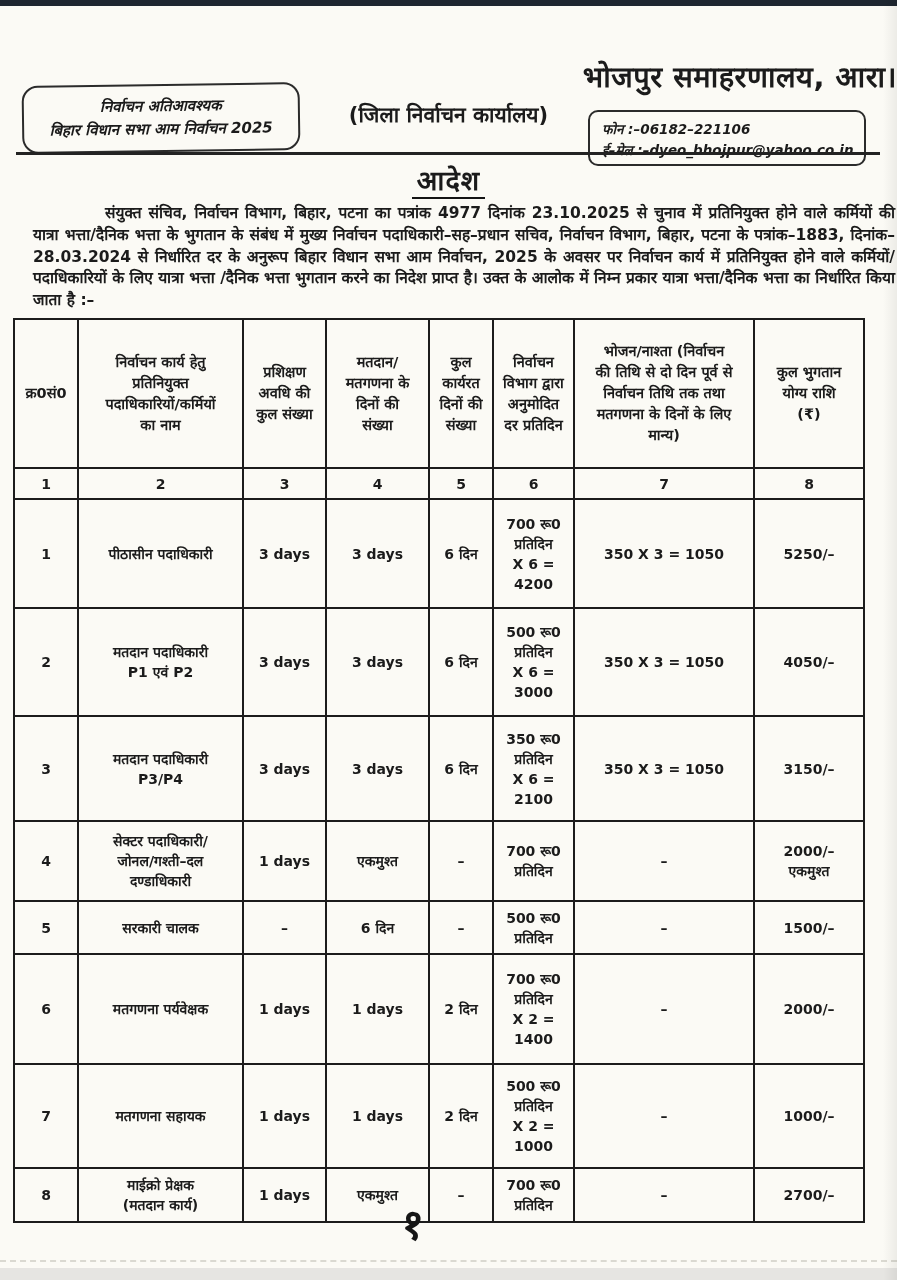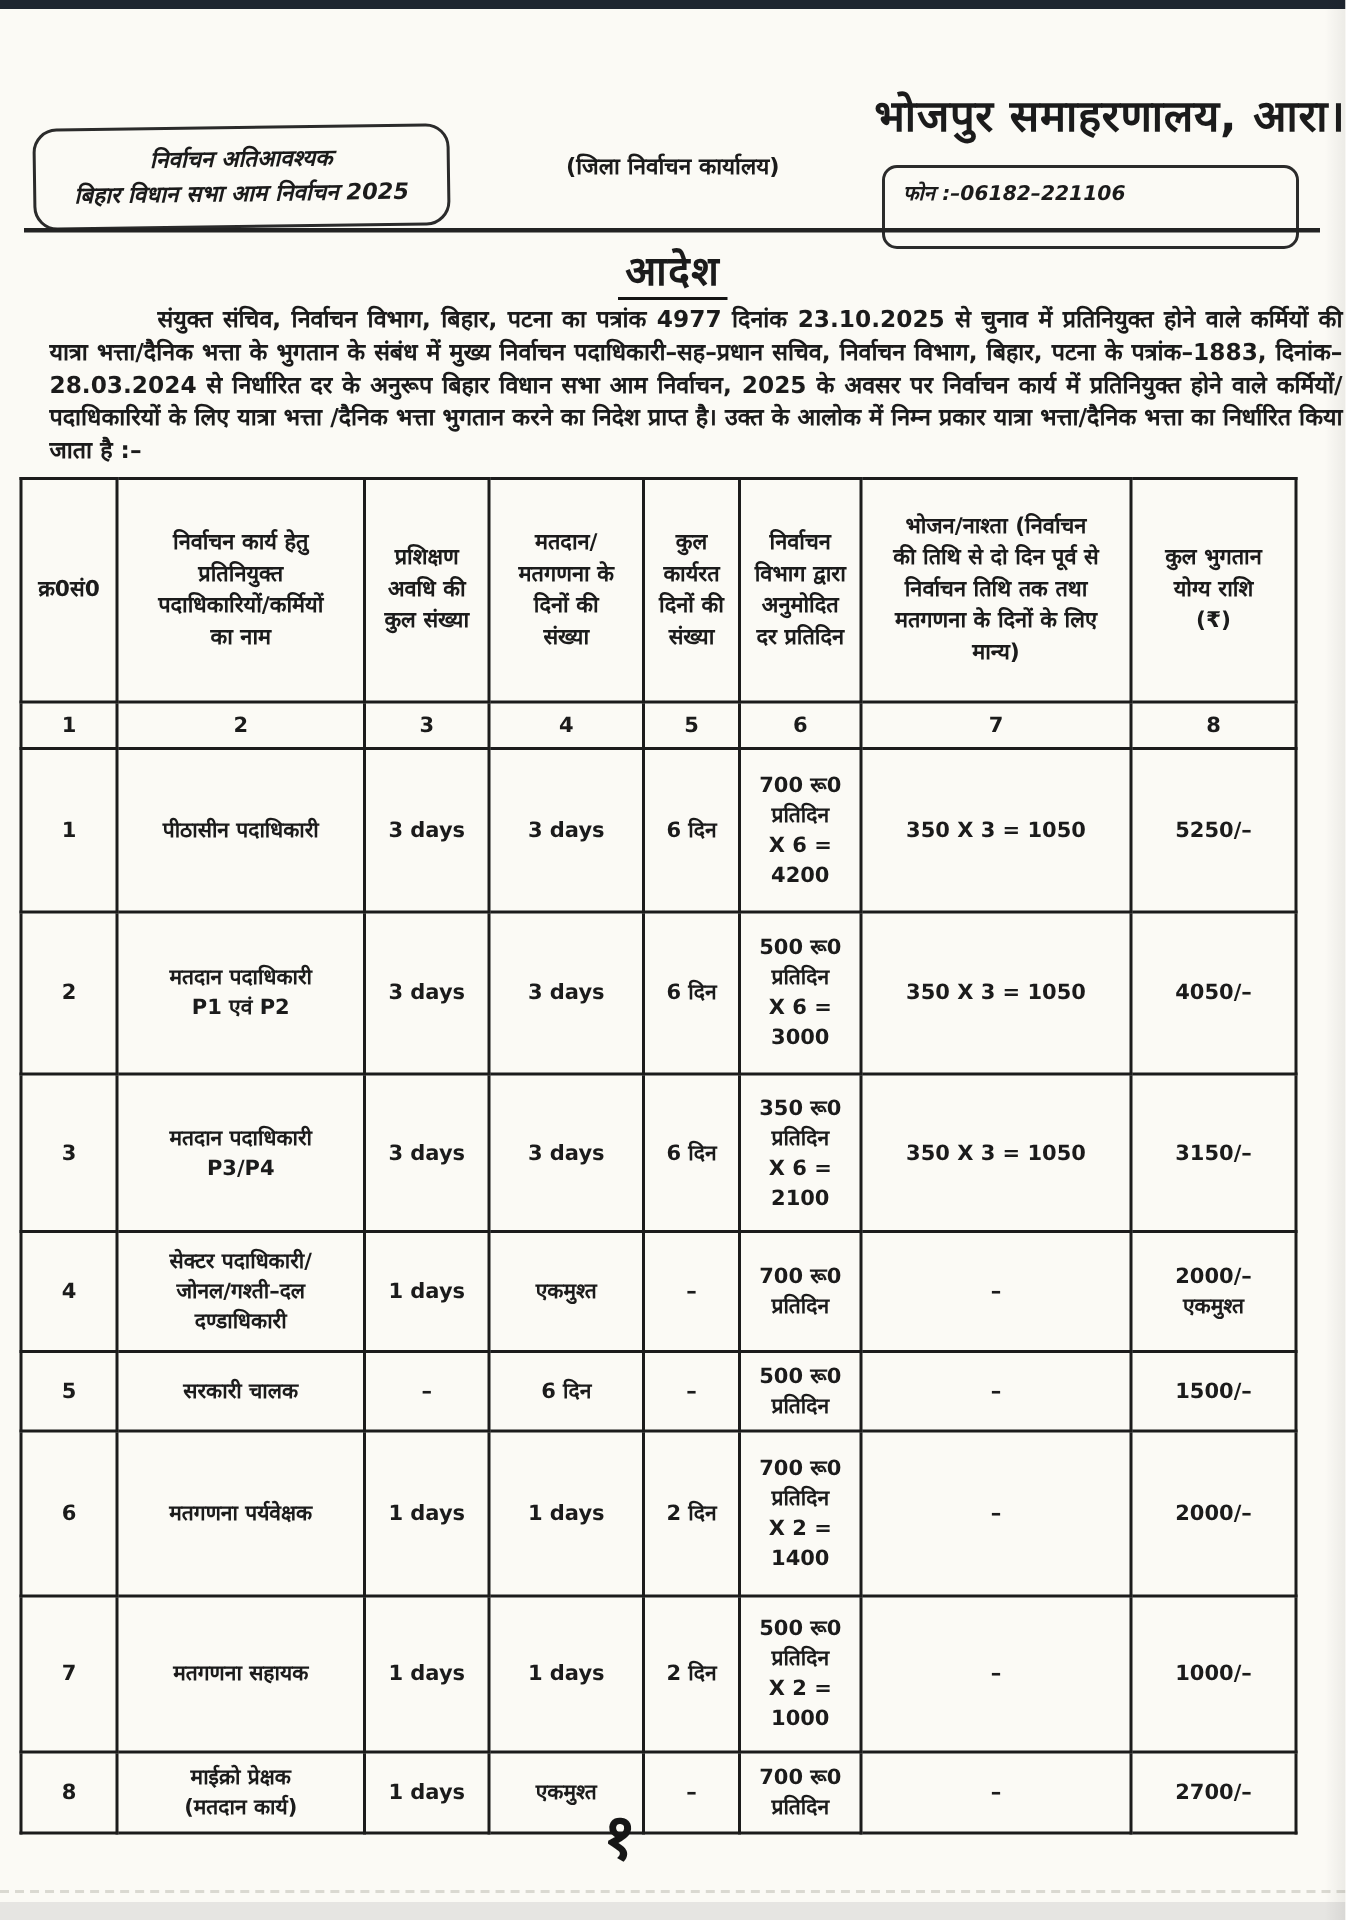--- a/index.html
+++ b/index.html
@@ -10,21 +10,21 @@
   }
   .scan-top-edge { position:absolute; top:0; left:0; width:100%; height:6px; background:#1e2630; }
   .scan-bottom-strip { position:absolute; bottom:0; left:0; width:100%; height:12px; background:#e6e5e2; }
   .scan-smudge-line { position:absolute; left:0; right:0; bottom:18px; border-top:2px dashed #d3d1c9; opacity:.8; }
   .scan-right-shade { position:absolute; top:0; right:0; width:14px; height:100%;
     background:linear-gradient(to right, rgba(0,0,0,0), rgba(0,0,0,0.06)); }
 
   .office-title { position:absolute; top:56px; left:0; width:100%; text-align:right;
     font-size:29px; font-weight:bold; letter-spacing:.5px; }
   .office-subtitle { position:absolute; top:100px; left:0; width:100%; text-align:center;
-    font-size:15px; font-weight:bold; }
+    font-size:21px; font-weight:bold; }
 
   .stamp-box { position:absolute; left:22px; top:84px; width:274px; height:64px;
     border:2.5px solid #2b2b2b; border-radius:16px; transform:rotate(-0.8deg);
     display:flex; flex-direction:column; justify-content:center; text-align:center;
     font-style:italic; font-weight:bold; font-size:15px; line-height:23px; }
   .contact-box { position:absolute; left:588px; top:97px; width:278px; height:56px;
     border:2px solid #2b2b2b; border-radius:10px; padding:7px 10px 0 12px;
     box-sizing:border-box; font-style:italic; font-weight:600; font-size:13.5px; line-height:21px;margin-top:13px; }
 
   .header-divider { position:absolute; top:152px; left:16px; width:864px; height:3px; background:#232323; }
@@ -60,20 +60,21 @@
   <div class="office-title">भोजपुर समाहरणालय, आरा।</div>
   <div class="office-subtitle">(जिला निर्वाचन कार्यालय)</div>
 
   <div class="stamp-box">
     <div>निर्वाचन अतिआवश्यक</div>
     <div>बिहार विधान सभा  आम निर्वाचन 2025</div>
   </div>
 
   <div class="contact-box">
     <div>फोन :–06182–221106</div>
+    <div>ई–मेल :–dyeo_bhojpur@yahoo.co.in</div>
   </div>
 
   <div class="header-divider"></div>
 
   <div class="order-heading">
     <span>आदेश</span>
   </div>
 
   <p class="order-paragraph">संयुक्त संचिव, निर्वाचन विभाग, बिहार, पटना का पत्रांक 4977 दिनांक 23.10.2025 से चुनाव में प्रतिनियुक्त होने वाले कर्मियों की यात्रा भत्ता/दैनिक भत्ता के भुगतान के संबंध में मुख्य निर्वाचन पदाधिकारी–सह–प्रधान सचिव, निर्वाचन विभाग, बिहार, पटना के पत्रांक–1883, दिनांक– 28.03.2024 से निर्धारित दर के अनुरूप बिहार विधान सभा आम निर्वाचन, 2025 के अवसर पर निर्वाचन कार्य में प्रतिनियुक्त होने वाले कर्मियों/पदाधिकारियों के लिए यात्रा भत्ता /दैनिक भत्ता भुगतान करने का निदेश प्राप्त है। उक्त के आलोक में निम्न प्रकार यात्रा भत्ता/दैनिक भत्ता का निर्धारित किया जाता है :–</p>
 

